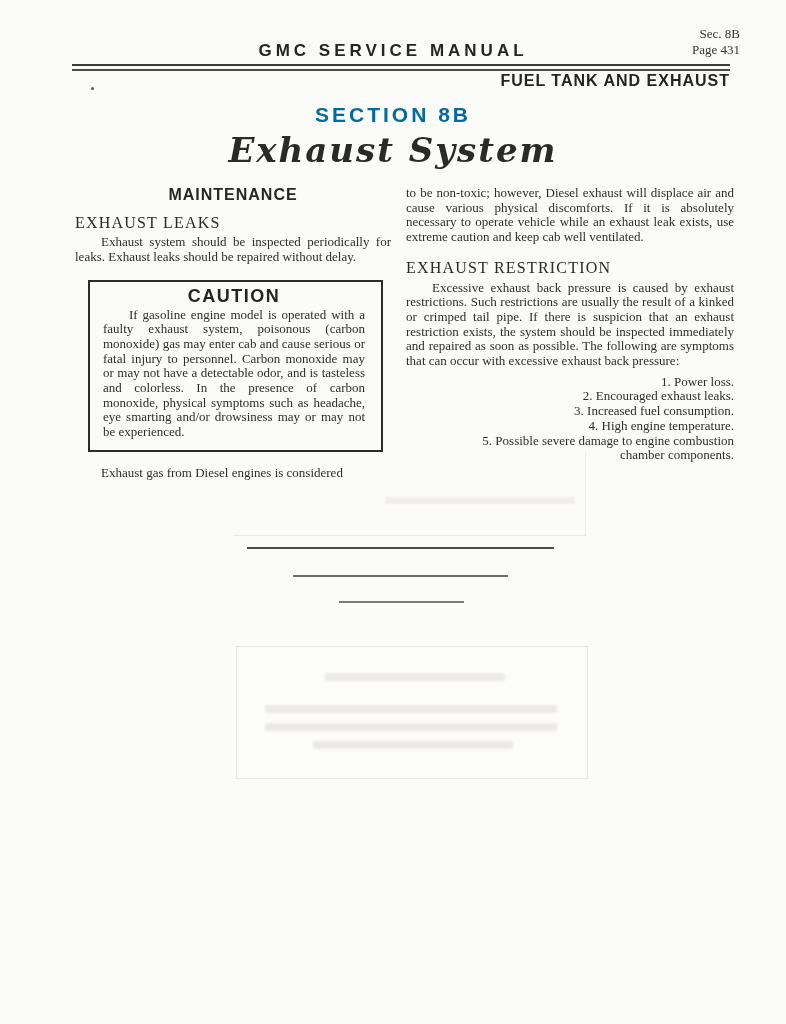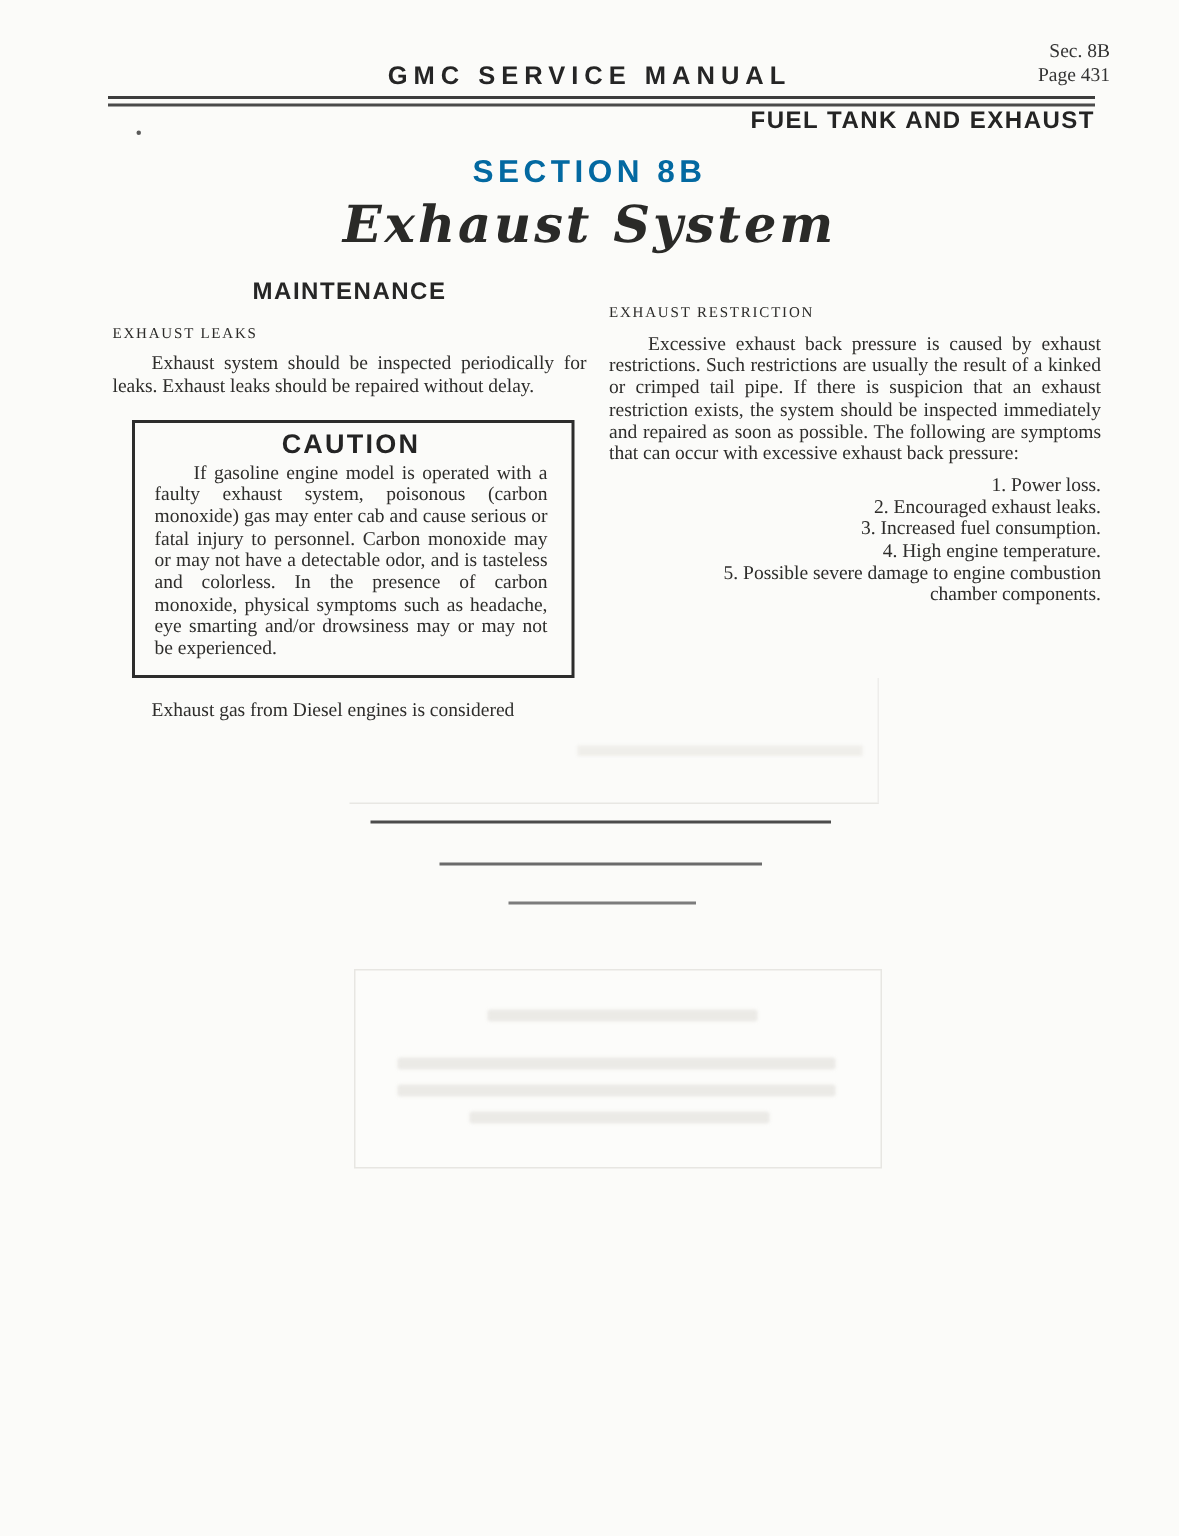--- a/index.html
+++ b/index.html
@@ -46,21 +46,21 @@
   
   .col{position:absolute;font-size:13px;line-height:14.7px;text-align:justify;}
   .col-left{left:75px;top:188px;width:316px;}
   .col-right{left:406px;top:186px;width:328px;}
   .col-heading{
     font-family:"Liberation Sans", sans-serif;
     font-weight:bold;font-size:16px;letter-spacing:1px;color:#262626;
     text-align:center;
   }
   .sub-heading{
-    font-size:10px;letter-spacing:1.2px;color:#2b2a28;
+    font-size:16px;letter-spacing:1.2px;color:#2b2a28;
     margin-top:13px;text-align:left;
   }
   .para{margin-top:5px;}
   .indent{text-indent:26px;}
   
   .caution-box{
     margin:15px 8px 0 13px;
     border:2px solid #2c2c2c;
     padding:7px 16px 10px 13px;
     background:#fbfbf9;
@@ -118,20 +118,21 @@
 
     <div class="caution-box">
       <div class="caution-title">CAUTION</div>
       <div class="indent">If gasoline engine model is operated with a faulty exhaust system, poisonous (carbon monoxide) gas may enter cab and cause serious or fatal injury to personnel. Carbon monoxide may or may not have a detectable odor, and is tasteless and colorless. In the presence of carbon monoxide, physical symptoms such as headache, eye smarting and/or drowsiness may or may not be experienced.</div>
     </div>
 
     <div class="para indent" style="margin-top:14px;">Exhaust gas from Diesel engines is considered</div>
   </div>
 
   <div class="col col-right">
+    <div>to be non-toxic; however, Diesel exhaust will displace air and cause various physical discomforts. If it is absolutely necessary to operate vehicle while an exhaust leak exists, use extreme caution and keep cab well ventilated.</div>
     <div class="sub-heading" style="margin-top:16px;">EXHAUST RESTRICTION</div>
     <div class="para indent">Excessive exhaust back pressure is caused by exhaust restrictions. Such restrictions are usually the result of a kinked or crimped tail pipe. If there is suspicion that an exhaust restriction exists, the system should be inspected immediately and repaired as soon as possible. The following are symptoms that can occur with excessive exhaust back pressure:</div>
     <div class="num-list">
       <div class="num-item">1.  Power loss.</div>
       <div class="num-item">2.  Encouraged exhaust leaks.</div>
       <div class="num-item">3.  Increased fuel consumption.</div>
       <div class="num-item">4.  High engine temperature.</div>
       <div class="num-item">5.  Possible severe damage to engine combustion chamber components.</div>
     </div>
   </div>

